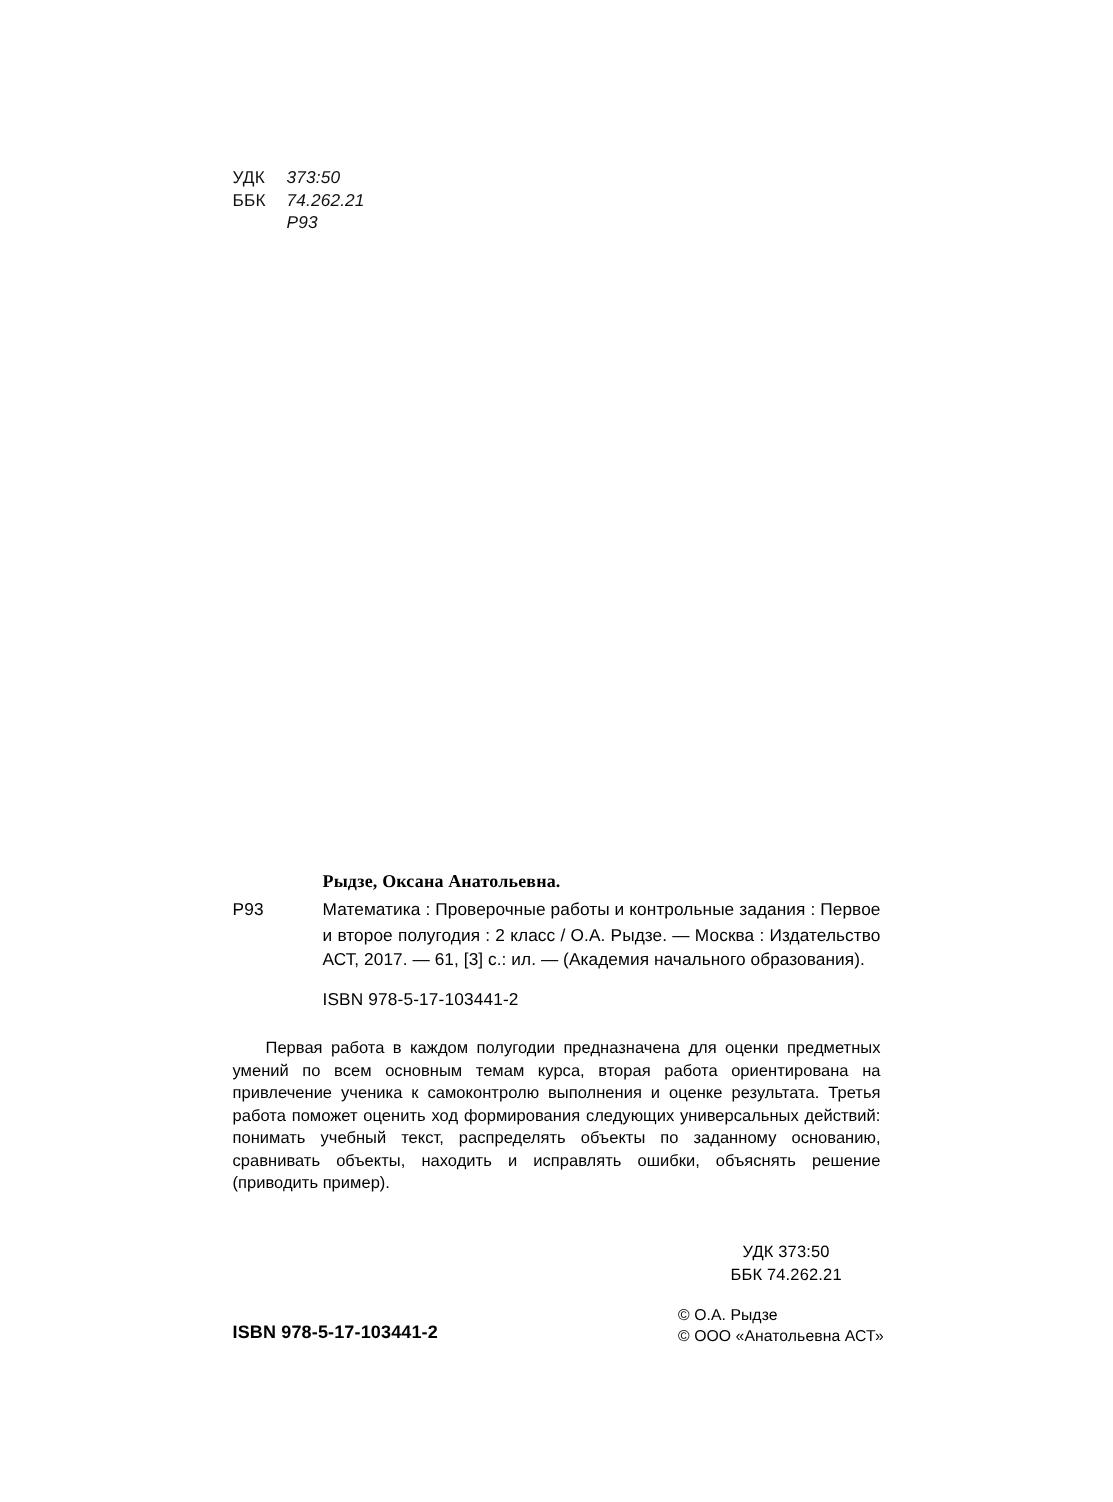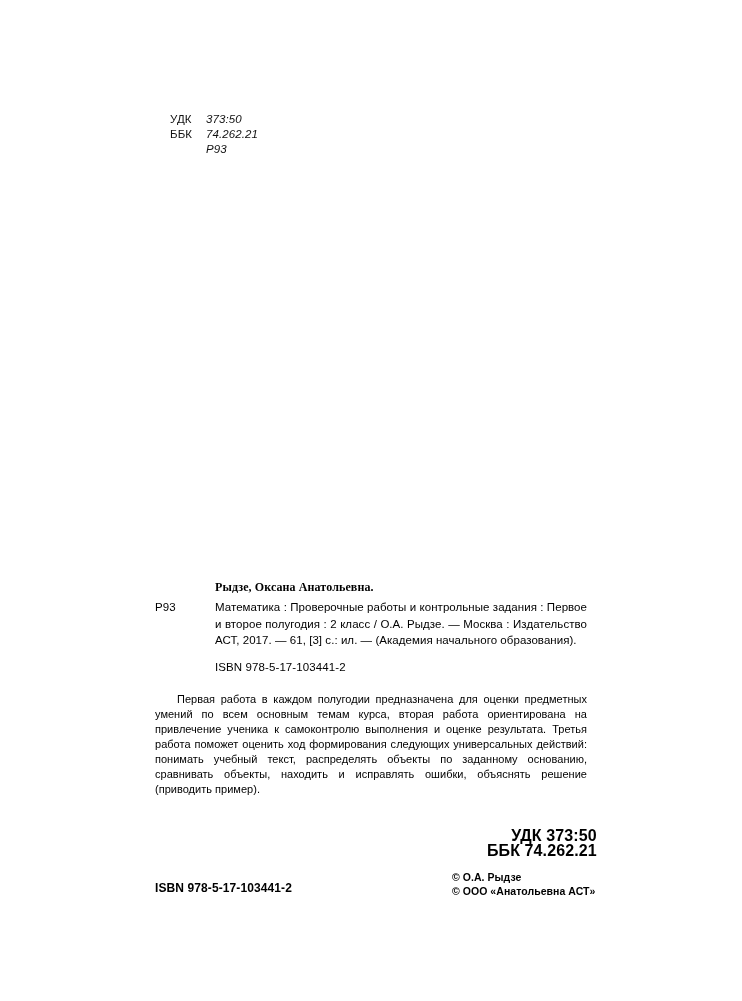--- a/index.html
+++ b/index.html
@@ -34,21 +34,20 @@
     color: #111;
     letter-spacing: 0.1px;
   }
   .udk-row {
     display: flex;
     white-space: pre;
   }
   .udk-key {
     display: inline-block;
     width: 36px;
-    margin-left: 15px;
   }
   .udk-val {
     display: inline-block;
     font-style: italic;
   }
 
   
   .entry {
     position: absolute;
     left: 155px;
@@ -104,43 +103,43 @@
     text-indent: 22px;
     text-align: justify;
     text-justify: inter-word;
   }
 
   
   .udk-bottom {
     position: absolute;
     left: 487px;
     top: 828px;
-    font-size: 16px;
+    font-size: 11px;
     line-height: 15px;
-    font-weight: bold;
-    text-align: right;
+    font-weight: normal;
+    text-align: center;
     letter-spacing: 0.1px;
   }
 
   
   .isbn-footer {
     position: absolute;
     left: 155px;
     top: 881px;
     font-size: 12px;
     font-weight: bold;
     letter-spacing: 0.1px;
   }
   .copyright {
     position: absolute;
     left: 452px;
     top: 870px;
     font-size: 10.5px;
     line-height: 14px;
-    font-weight: bold;
+    font-weight: normal;
     letter-spacing: 0.05px;
   }
   .copyright div {
     white-space: nowrap;
   }
 </style>
 </head>
 <body>
 
 <div class="page">

